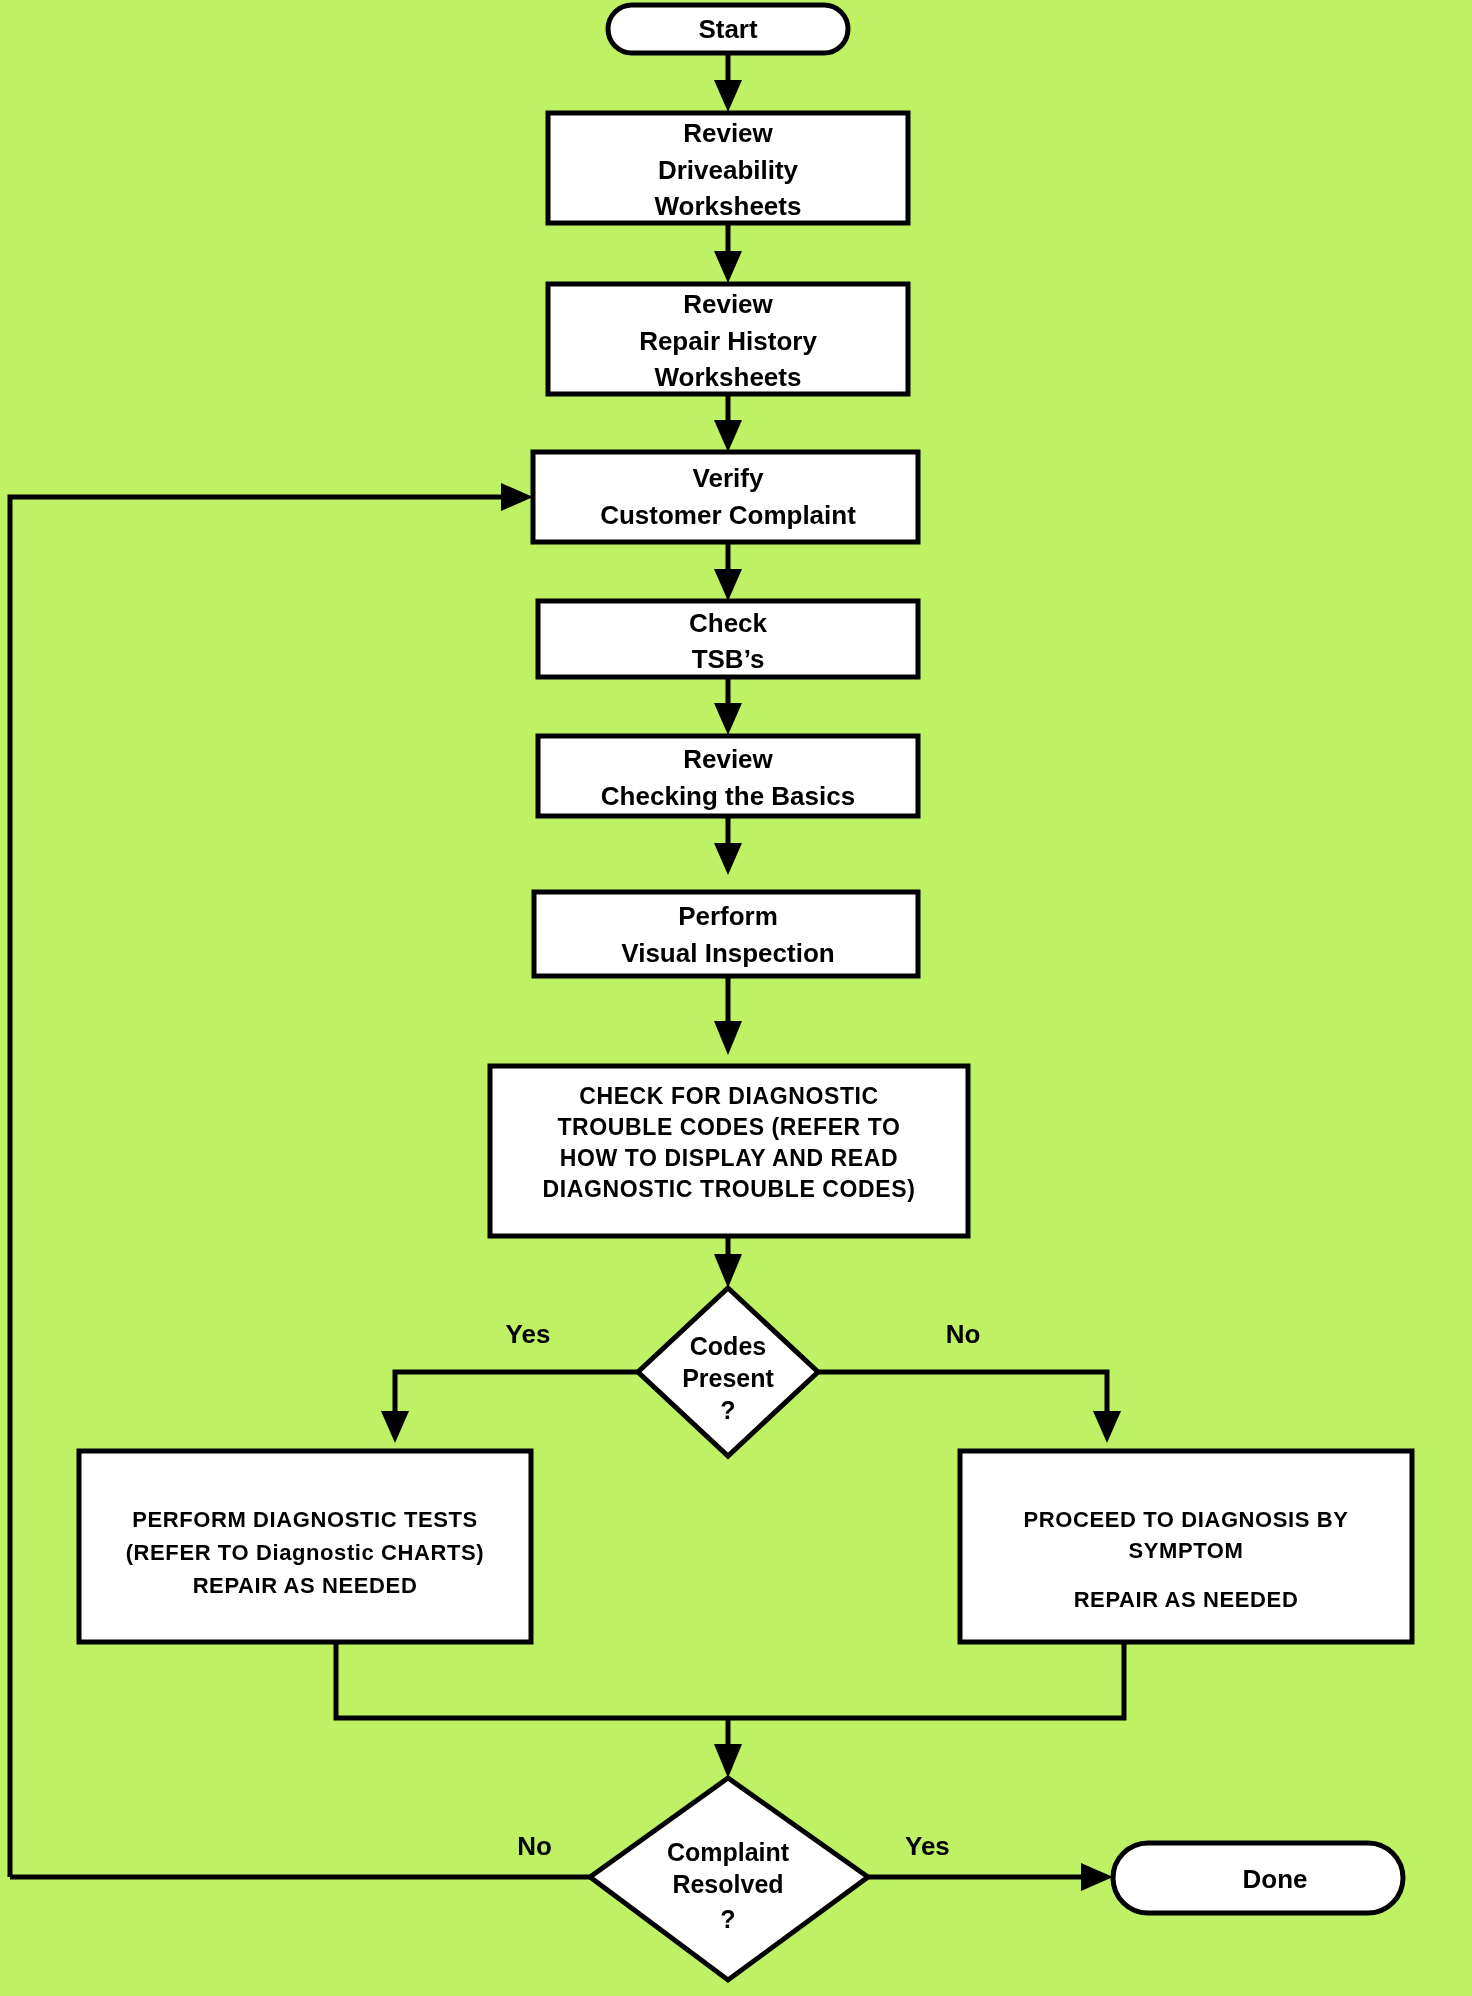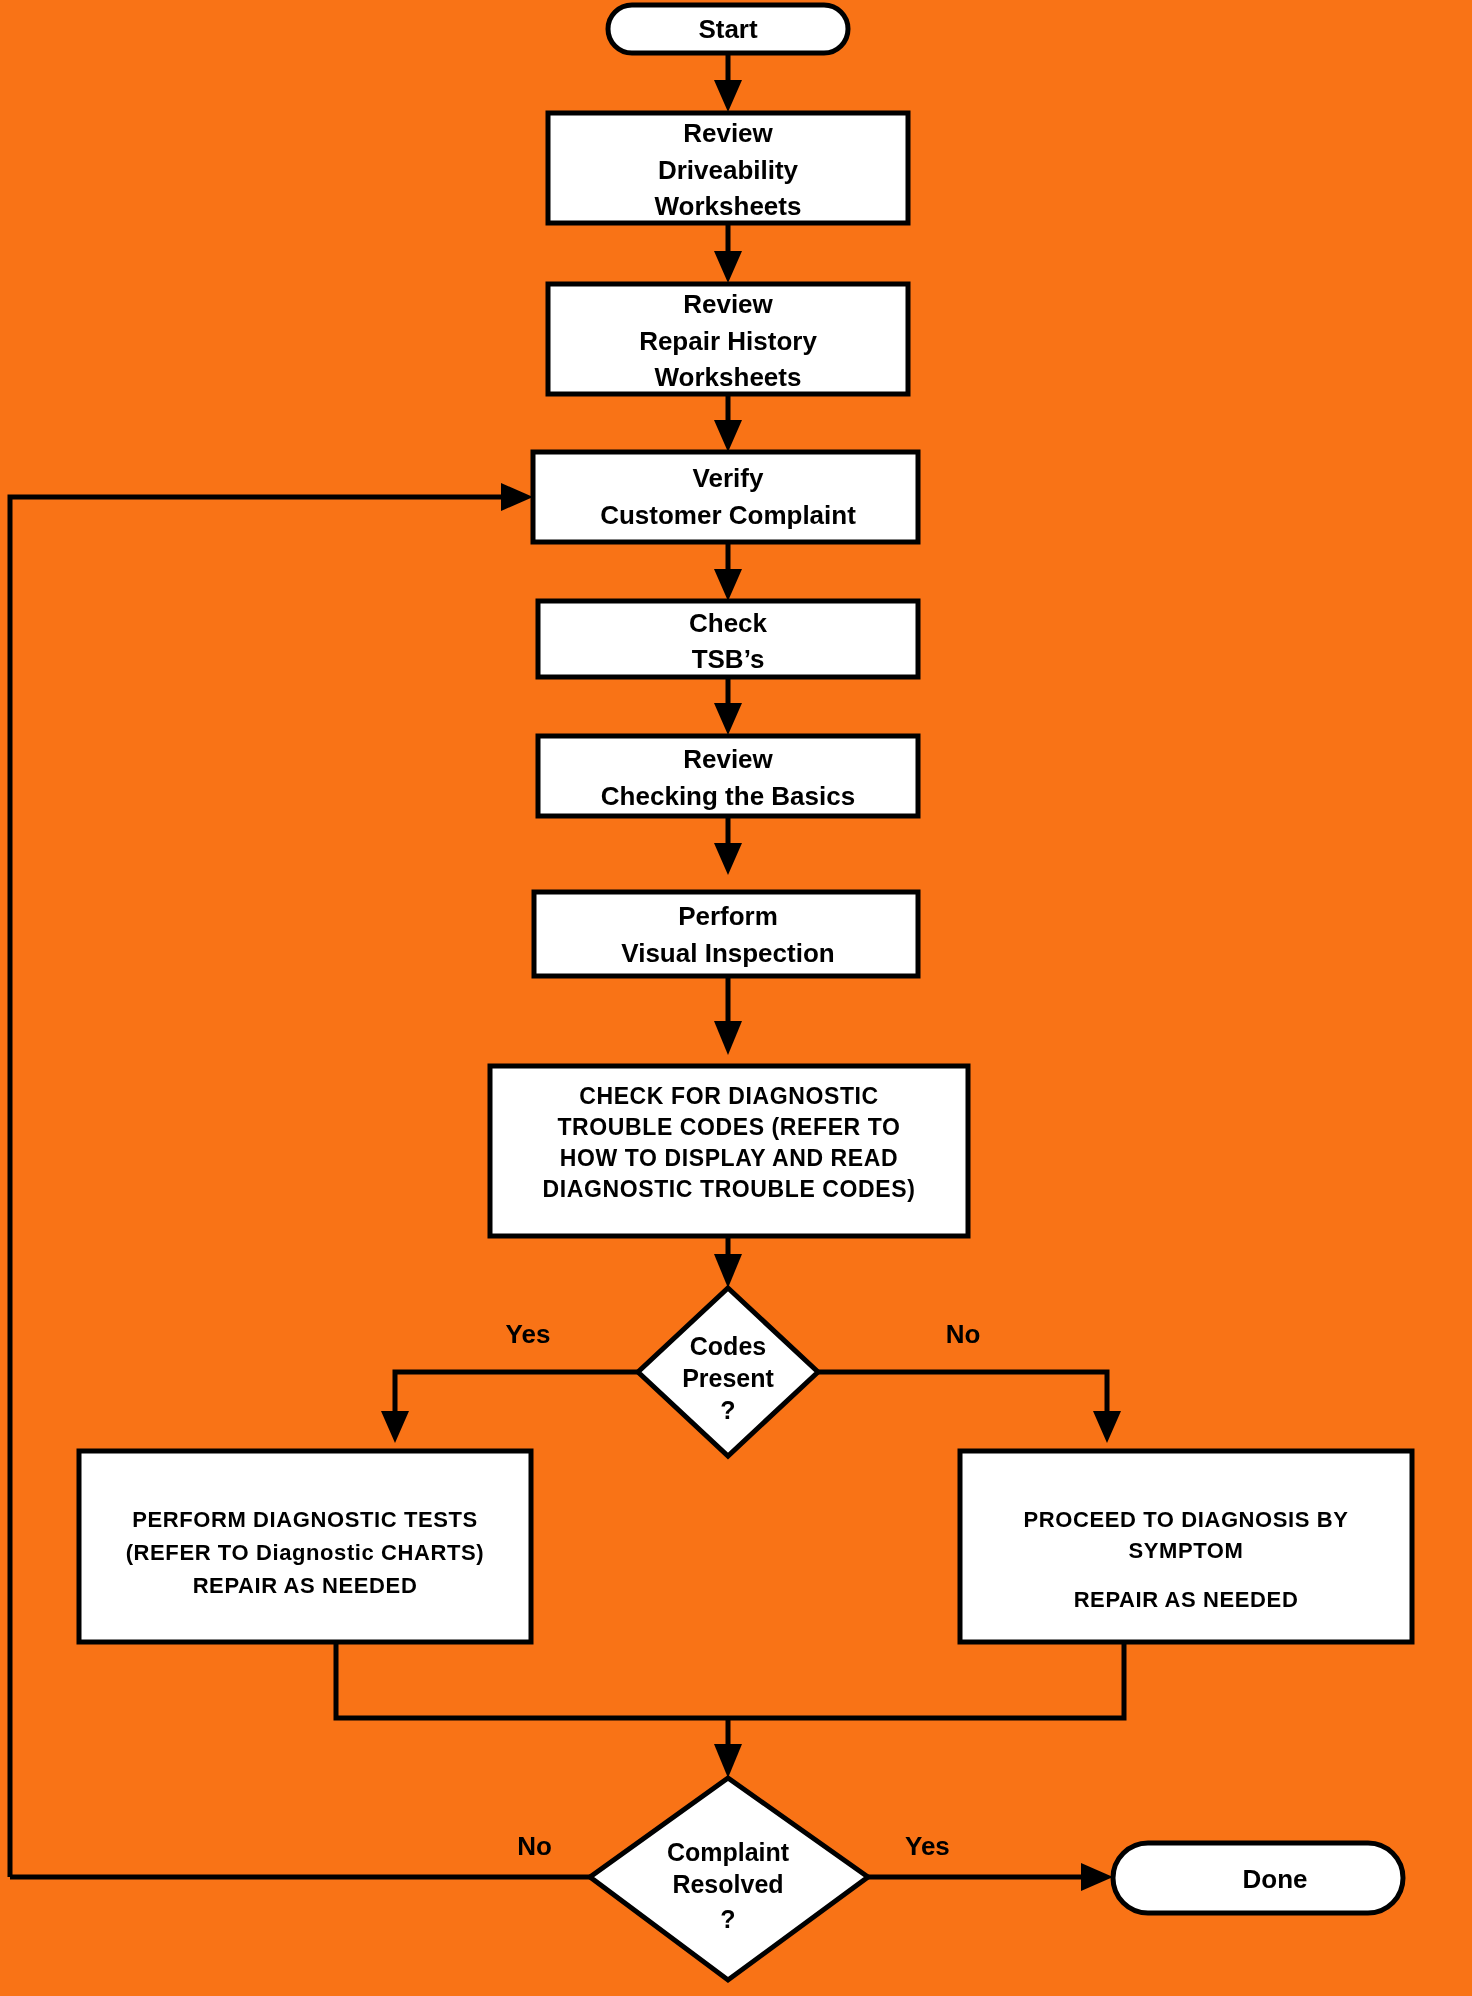--- a/index.html
+++ b/index.html
@@ -10,21 +10,21 @@
   body {
     width: 1472px;
     height: 1996px;
     font-family: "Liberation Sans", sans-serif;
     overflow: hidden;
   }
   #flowchart-root {
     position: relative;
     width: 1472px;
     height: 1996px;
-    background: #f97316;
+    background: #bef264;
   }
   svg.diagram {
     display: block;
     width: 1472px;
     height: 1996px;
   }
   .node-shape {
     fill: #ffffff;
     stroke: #000000;
     stroke-width: 5;

